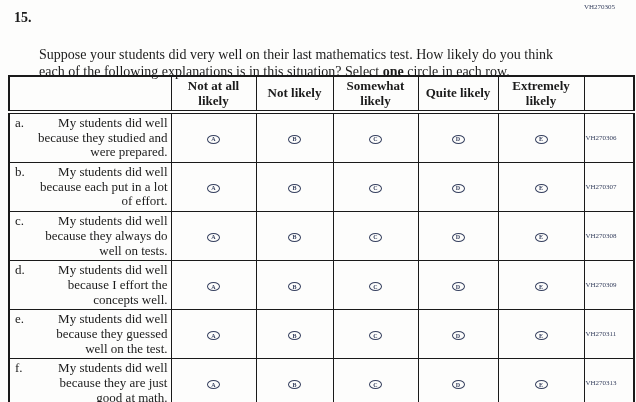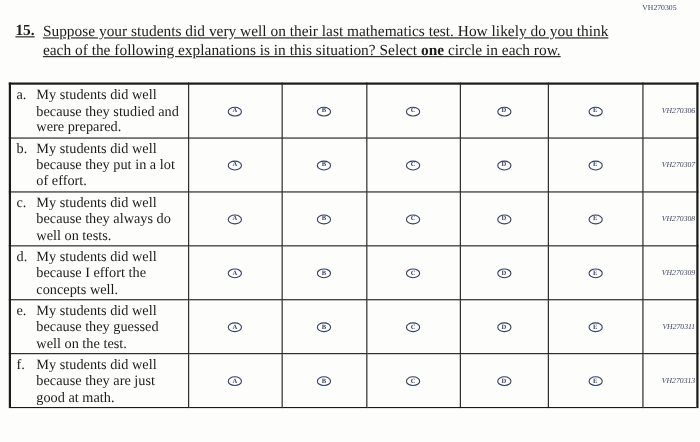--- a/index.html
+++ b/index.html
@@ -10,29 +10,28 @@
     color: #1b1b1b;
     overflow: hidden;
     position: relative;
   }
   .top-code {
     position: absolute; top: 3px; right: 21px;
     font-size: 7px; color: #37415f;
     font-family: "Liberation Serif", serif;
   }
   .question {
-    position: absolute; top: 21px; left: 14px;
+    position: absolute; top: 10px; left: 14px;
     display: flex;
-    text-decoration: underline;
   }
   .qnum {
     font-weight: bold; font-size: 14px; width: 25px; flex: none;
   }
   .qtext {
-    width: 521px; font-size: 14px; line-height: 1.22;
+    width: 521px; font-size: 14px; line-height: 1.22; margin-top: 36px;
   }
   .qtext b { font-weight: bold; }
   table {
     position: absolute; top: 75px; left: 8px;
     border-collapse: collapse;
     border: 2px solid #1a1a1a;
     border-bottom: none;
     table-layout: fixed;
   }
   col.c-stmt { width: 162px; }
@@ -47,41 +46,40 @@
     height: 36px;
     font-size: 13px; font-weight: bold;
     text-align: center; vertical-align: middle;
     line-height: 1.1; padding: 1px 2px;
     border-bottom: 4px double #1a1a1a;
   }
   td { height: 45px; vertical-align: middle; }
   td.stmt { padding: 2px 3px 2px 5px; }
   .stmt-inner { display: flex; font-size: 13px; line-height: 1.13; }
   .row-letter { width: 18px; flex: none; }
-  .row-text { flex: 1; }
+  .row-text { flex: 1; text-align: right; }
   td.opt { text-align: center; }
   .oval {
     display: inline-block; position: relative;
     width: 13px; height: 9px;
     border: 1px solid #37415f; border-radius: 50%;
     vertical-align: middle;
     cursor: pointer;
   }
   .oval i {
     position: absolute; left: 0; right: 0; top: 50%;
     transform: translateY(-52%);
     font-style: normal; font-weight: bold;
     font-size: 6px; line-height: 1;
     text-align: center; color: #37415f;
   }
   td.code {
     font-size: 7px; color: #37415f;
-    text-align: right; padding: 0 1px;
+    text-align: left; padding: 0 1px;
     font-family: "Liberation Serif", serif;
-    font-style: italic;
   }
 </style>
 </head>
 <body>
 
 <div class="top-code">VH270305</div>
 
 <div class="question">
   <span class="qnum">15.</span>
   <div class="qtext"><span>Suppose your students did very well on their last mathematics test. How likely do you think each of the following explanations is in this situation? Select </span><b>one</b><span> circle in each row.</span></div>
@@ -91,41 +89,50 @@
   <colgroup>
     <col class="c-stmt">
       <col class="c1">
       <col class="c2">
       <col class="c3">
       <col class="c4">
       <col class="c5">
       <col class="c-code">
   </colgroup>
   <tbody>
+      <tr>
+    <th></th>
+    <th>Not at all likely</th>
+    <th>Not likely</th>
+    <th>Somewhat likely</th>
+    <th>Quite likely</th>
+    <th>Extremely likely</th>
+    <th></th>
+  </tr>
 
   <tr>
     <td class="stmt">
           <div class="stmt-inner">
             <span class="row-letter">a.</span>
             <span class="row-text">My students did well because they studied and were prepared.</span>
           </div>
         </td>
     <td class="opt"><span class="oval"><i>A</i></span></td>
     <td class="opt"><span class="oval"><i>B</i></span></td>
     <td class="opt"><span class="oval"><i>C</i></span></td>
     <td class="opt"><span class="oval"><i>D</i></span></td>
     <td class="opt"><span class="oval"><i>E</i></span></td>
     <td class="code">VH270306</td>
   </tr>
 
   <tr>
     <td class="stmt">
           <div class="stmt-inner">
             <span class="row-letter">b.</span>
-            <span class="row-text">My students did well because they put in a lot of effort.</span>
+            <span class="row-text">My students did well because each put in a lot of effort.</span>
           </div>
         </td>
     <td class="opt"><span class="oval"><i>A</i></span></td>
     <td class="opt"><span class="oval"><i>B</i></span></td>
     <td class="opt"><span class="oval"><i>C</i></span></td>
     <td class="opt"><span class="oval"><i>D</i></span></td>
     <td class="opt"><span class="oval"><i>E</i></span></td>
     <td class="code">VH270307</td>
   </tr>
 

